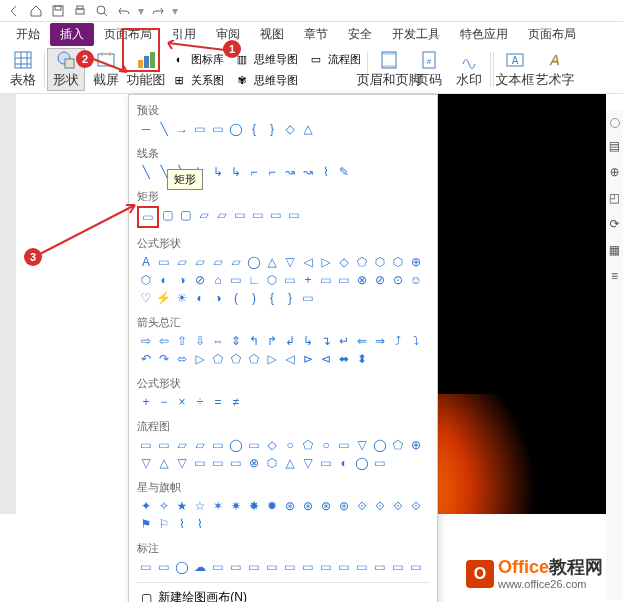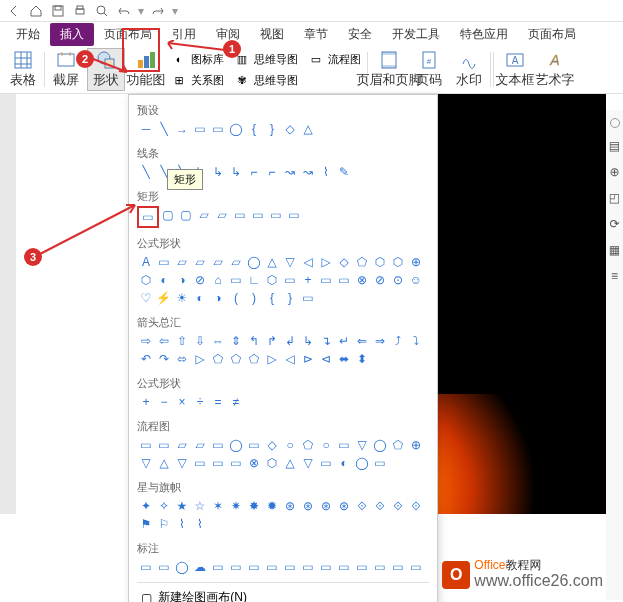--- a/index.html
+++ b/index.html
@@ -35,23 +35,23 @@
     .sp-footer{border-top:1px solid #e0e0e0;padding:6px 4px;display:flex;align-items:center;gap:6px;cursor:pointer}
     .tooltip{position:absolute;background:#ffffe1;border:1px solid #888;padding:2px 6px;font-size:11px;top:74px;left:38px;z-index:60}
     .anno-circle{position:absolute;width:18px;height:18px;border-radius:50%;background:#d92e2e;color:#fff;display:flex;align-items:center;justify-content:center;font-size:11px;font-weight:bold;z-index:70}
     .anno-arrow{position:absolute;z-index:65}
     .side-tools{position:absolute;right:0;top:16px;width:17px;display:flex;flex-direction:column;gap:10px;align-items:center;z-index:40;background:#f8f8f8;height:490px;padding-top:8px}
     .side-tool{width:16px;height:16px;cursor:pointer;color:#555;display:flex;align-items:center;justify-content:center}
     .side-dot{width:10px;height:10px;border:1px solid #999;border-radius:50%;align-self:center}
     .watermark{position:absolute;bottom:12px;right:20px;z-index:80;display:flex;align-items:center;gap:4px}
     .wm-logo{width:28px;height:28px;background:#d83b01;border-radius:4px;display:flex;align-items:center;justify-content:center;color:#fff;font-weight:bold;font-size:16px}
     .wm-txt{display:flex;flex-direction:column;line-height:1.1}
-    .wm-txt .l1{color:#ff6a00;font-size:12px;font-weight:normal}
+    .wm-txt .l1{color:#ff6a00;font-size:18px;font-weight:bold}
     .wm-txt .l1 .b{color:#333}
-    .wm-txt .l2{color:#666;font-size:16px}
+    .wm-txt .l2{color:#666;font-size:11px}
     .red-box-big{position:absolute;border:2px solid #d92e2e;left:122px;top:28px;width:38px;height:44px;z-index:45}
   </style>
 </head>
 <body>
 
 <div class="qat">
   <span class="qat-icon">
       <svg viewBox="0 0 14 14">
         <path d="M9 2L4 7l5 5" stroke="#666" fill="none"></path>
       </svg>
@@ -111,37 +111,37 @@
   <div class="rb-btn big">
     <div class="rb-icon">
         <svg viewBox="0 0 20 20">
           <rect x="2" y="2" width="16" height="16" stroke="#4a7fc1" fill="none"></rect>
           <path d="M2 8h16M2 14h16M8 2v16M14 2v16" stroke="#4a7fc1"></path>
         </svg>
       </div>
     <div class="rb-label">表格</div>
   </div>
   <div class="rb-sep"></div>
+  <div class="rb-btn big selected">
+    <div class="rb-icon">
+        <svg viewBox="0 0 20 20">
+          <circle cx="8" cy="8" r="6" stroke="#4a7fc1" fill="#d0e0f0"></circle>
+          <rect x="9" y="9" width="9" height="9" stroke="#4a7fc1" fill="#f0e0c0"></rect>
+        </svg>
+      </div>
+    <div class="rb-label">形状</div>
+  </div>
   <div class="rb-btn big">
     <div class="rb-icon">
         <svg viewBox="0 0 20 20">
           <rect x="2" y="4" width="16" height="12" stroke="#4a7fc1" fill="none"></rect>
           <path d="M6 2v4M14 2v4" stroke="#e8a030"></path>
         </svg>
       </div>
     <div class="rb-label">截屏</div>
-  </div>
-  <div class="rb-btn big selected">
-    <div class="rb-icon">
-        <svg viewBox="0 0 20 20">
-          <circle cx="8" cy="8" r="6" stroke="#4a7fc1" fill="#d0e0f0"></circle>
-          <rect x="9" y="9" width="9" height="9" stroke="#4a7fc1" fill="#f0e0c0"></rect>
-        </svg>
-      </div>
-    <div class="rb-label">形状</div>
   </div>
   <div class="rb-btn big">
     <div class="rb-icon">
         <svg viewBox="0 0 20 20">
           <rect x="2" y="10" width="5" height="8" fill="#e8a030"></rect>
           <rect x="8" y="6" width="5" height="12" fill="#4a7fc1"></rect>
           <rect x="14" y="2" width="5" height="16" fill="#6aa84f"></rect>
         </svg>
       </div>
     <div class="rb-label">功能图</div>

